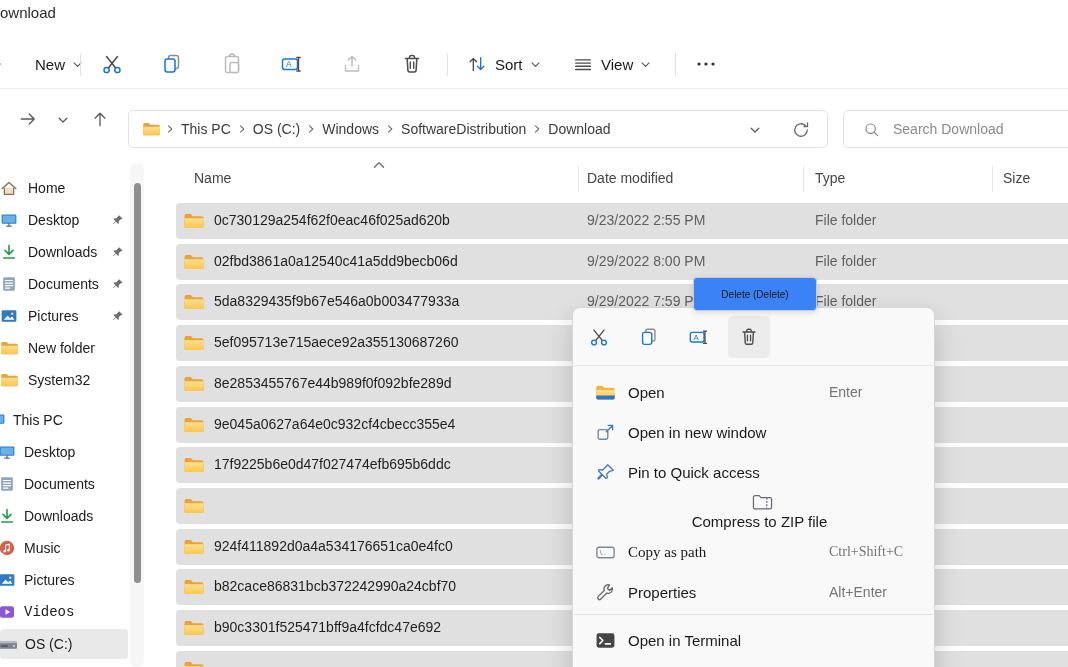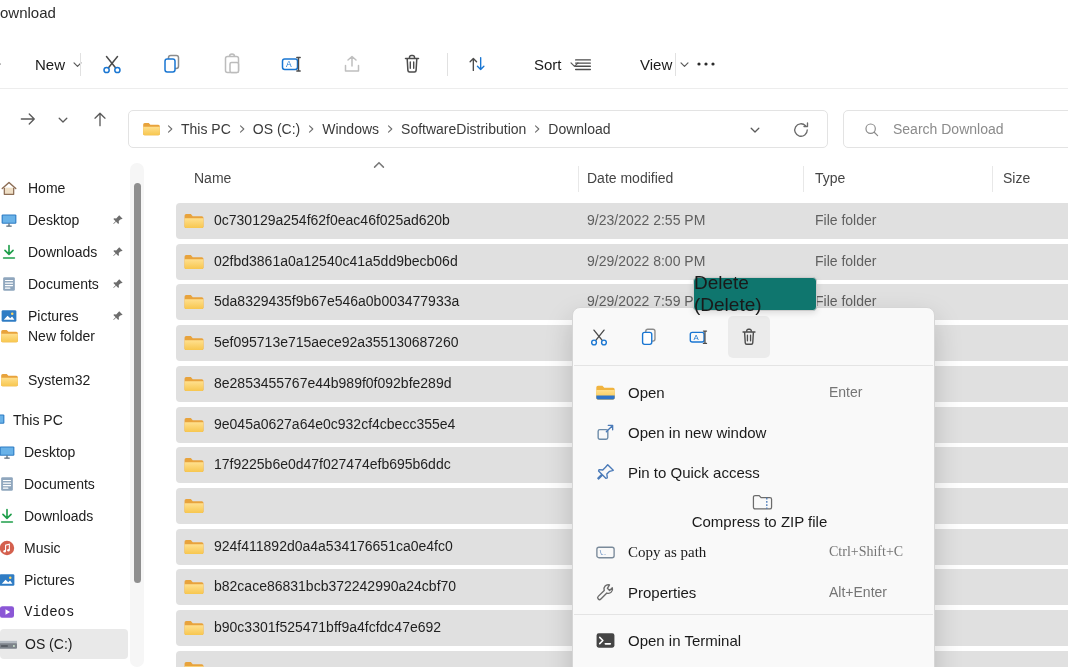--- a/index.html
+++ b/index.html
@@ -6,21 +6,21 @@
   body{width:1068px;height:667px;overflow:hidden;position:relative;
        font-family:"Liberation Sans","DejaVu Sans",sans-serif;color:#1a1a1a;}
   .abs{position:absolute;}
   .ic{display:block;}
   svg{overflow:visible;}
   
   .win-title{left:0;top:4px;font-size:15px;color:#2b2b2b;white-space:nowrap;}
   .toolbar{left:0;top:40px;width:1068px;height:48px;border-bottom:1px solid #ededed;background:#fff;}
   .tb-btn{position:absolute;top:0;height:48px;display:flex;align-items:center;gap:7px;cursor:default;}
   .tb-sep{position:absolute;top:13px;width:1px;height:23px;background:#e1e1e1;}
-  .tb-label{font-size:15px;color:#1a1a1a;margin-left:39px;}
+  .tb-label{font-size:15px;color:#1a1a1a;}
   
   .addr-row{left:0;top:89px;width:1068px;height:71px;background:#fff;}
   .addr-box{position:absolute;left:128px;top:21px;width:700px;height:38px;border:1px solid #e3e3e3;
             border-radius:5px;background:#fff;display:flex;align-items:center;box-sizing:border-box;}
   .crumb{font-size:14px;color:#3b3b3b;white-space:nowrap;padding:0 2px;}
   .crumb-chev{color:#6e6e6e;margin:0 4px;display:flex;align-items:center;}
   .search-box{position:absolute;left:843px;top:21px;width:240px;height:38px;border:1px solid #e3e3e3;
               border-radius:5px;background:#fff;display:flex;align-items:center;box-sizing:border-box;}
   .search-box input{border:none;outline:none;font-size:14px;color:#444;background:transparent;width:150px;
                     font-family:"Liberation Sans",sans-serif;}
@@ -45,23 +45,23 @@
          border-radius:8px;box-shadow:0 12px 28px rgba(0,0,0,.18);box-sizing:border-box;}
   .qa-cell{position:absolute;top:8px;width:42px;height:42px;border-radius:5px;display:flex;
            align-items:center;justify-content:center;cursor:default;}
   .qa-hover{background:#ebebeb;}
   .cm-div{position:absolute;left:1px;right:1px;height:1px;background:#e4e4e4;}
   .menu-item{position:absolute;left:4px;right:4px;height:40px;display:flex;align-items:center;cursor:default;}
   .mi-icon{margin-left:18px;width:21px;height:21px;flex:none;}
   .mi-label{font-size:15px;color:#1a1a1a;margin-left:12px;white-space:nowrap;}
   .mi-shortcut{position:absolute;left:252px;font-size:14px;color:#757575;white-space:nowrap;}
   
-  .tooltip{left:693px;top:277px;width:122px;height:32px;background:#0f766e;border:1px solid #cbcbcb;
+  .tooltip{left:693px;top:277px;width:122px;height:32px;background:#3b82f6;border:1px solid #cbcbcb;
            border-radius:4px;box-shadow:0 2px 6px rgba(0,0,0,.12);display:flex;align-items:center;
-           justify-content:center;font-size:19px;color:#1a1a1a;z-index:40;}
+           justify-content:center;font-size:10px;color:#1a1a1a;z-index:40;}
   .z-menu{z-index:30;}
 </style>
 </head>
 <body>
 
 <svg width="0" height="0" style="position:absolute">
   <defs>
     <linearGradient id="gf" x1="0" y1="0" x2="0" y2="1">
       <stop offset="0" stop-color="#ffe08e"></stop>
         <stop offset="1" stop-color="#f7c64e"></stop>
@@ -385,21 +385,21 @@
 </div>
 <div class="side-item" style="top:301px;">
   <svg class="ic" width="18" height="18">
       <use href="#i-pictures"></use>
     </svg>
   <span class="side-label" style="margin-left:10px;">Pictures</span>
   <svg class="ic pin" width="12" height="12">
       <use href="#i-pin"></use>
     </svg>
 </div>
-<div class="side-item" style="top:321px;">
+<div class="side-item" style="top:333px;">
   <svg class="ic" width="19" height="16">
       <use href="#i-folder"></use>
     </svg>
   <span class="side-label" style="margin-left:9px;">New folder</span>
 </div>
 <div class="side-item" style="top:365px;">
   <svg class="ic" width="19" height="16">
       <use href="#i-folder"></use>
     </svg>
   <span class="side-label" style="margin-left:9px;">System32</span>

